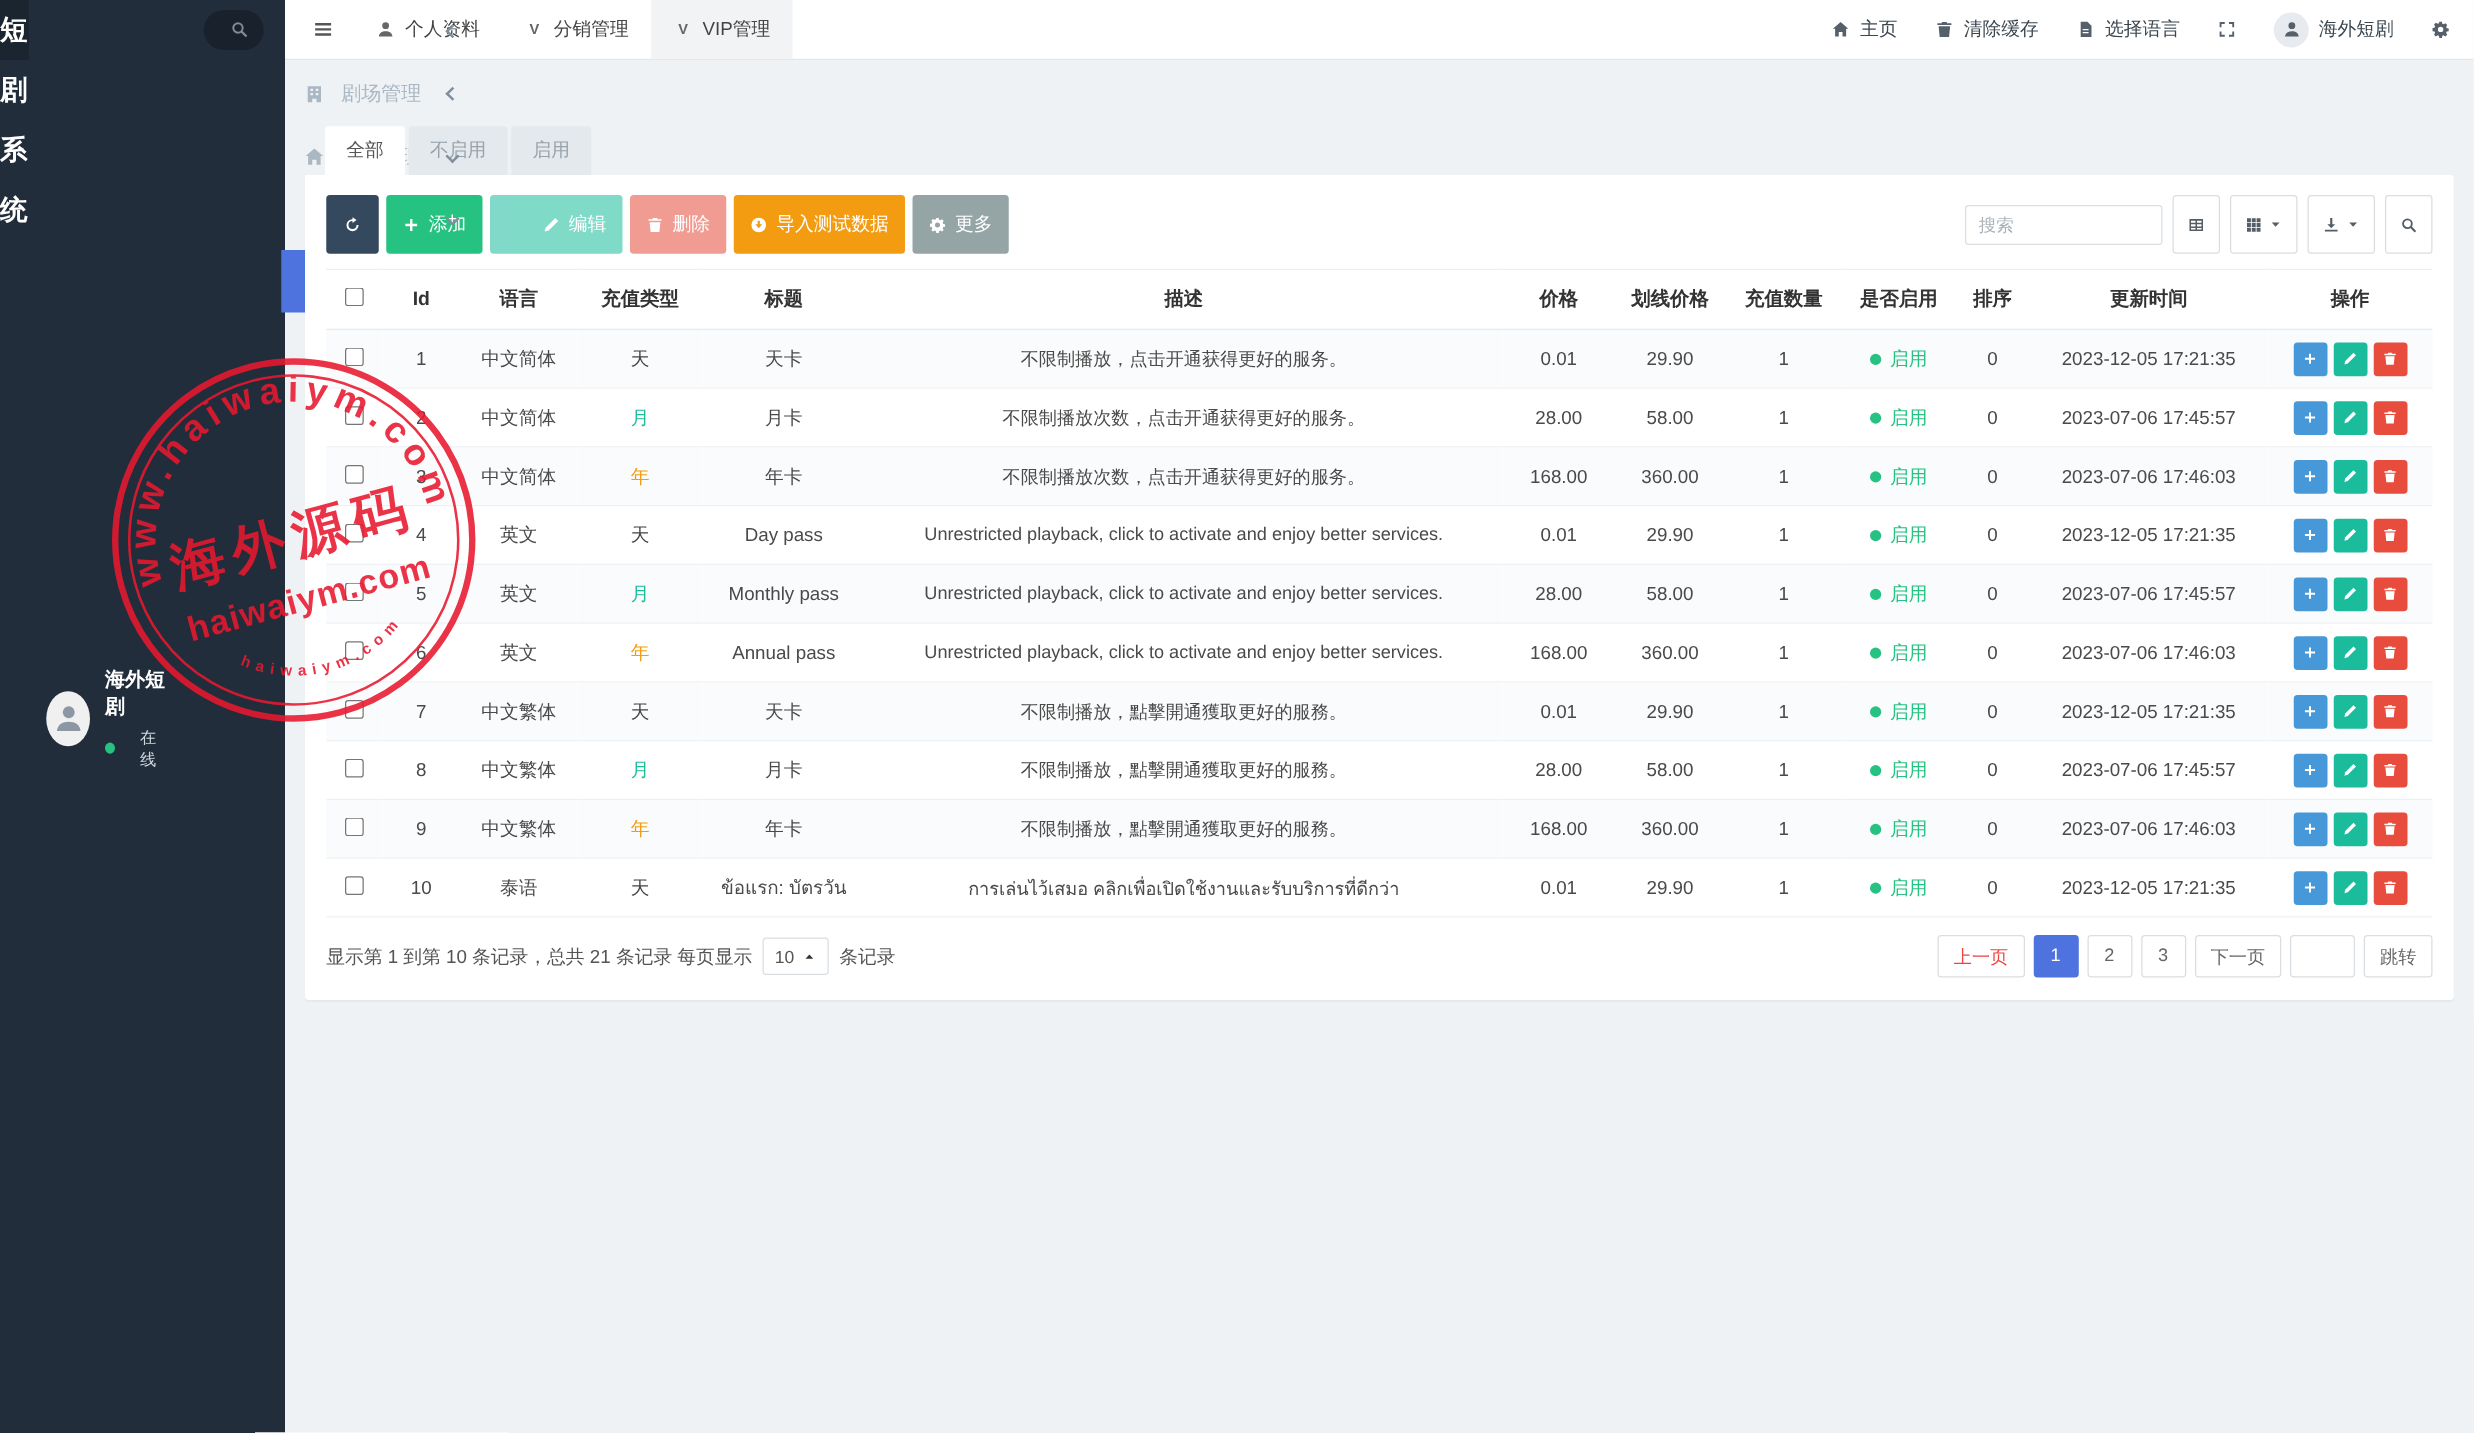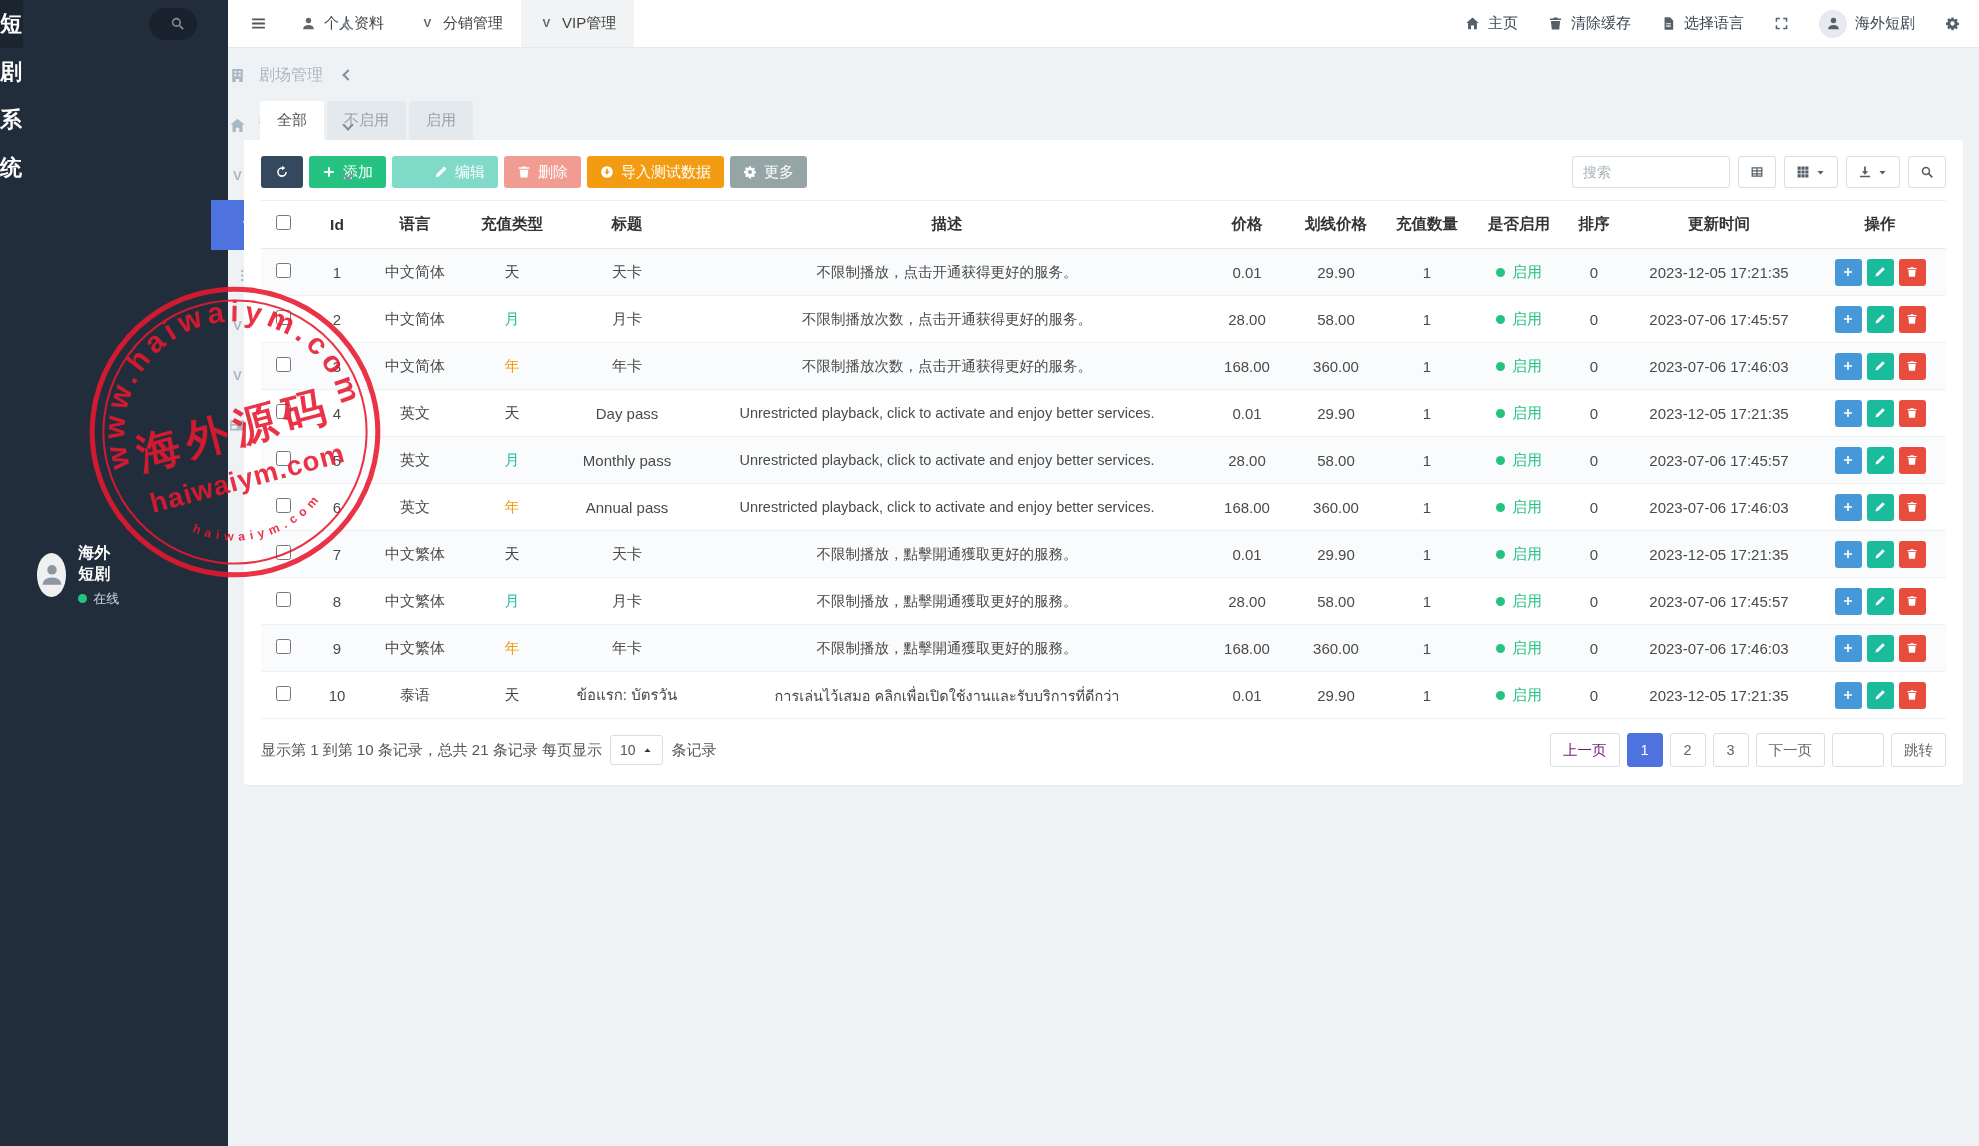--- a/index.html
+++ b/index.html
@@ -13,21 +13,21 @@
   .icon{display:inline-flex;}
   .svgi{width:1em;height:1em;fill:currentColor;display:block;}
   input,button{font-family:inherit;}
 
   
   .sidebar{width:228px;flex:0 0 228px;background:#222d3b;color:#aab8c3;display:flex;}
   .sb-header{height:48px;line-height:48px;text-align:center;color:#fff;font-size:22px;font-weight:bold;background:#1b2530;letter-spacing:1px;}
   .sb-user{display:flex;align-items:center;gap:12px;padding:14px 14px 10px;}
   .avatar{width:44px;height:44px;border-radius:50%;background:#f0f0f0;color:#8b97a3;display:flex;align-items:center;justify-content:center;font-size:26px;}
   .sb-user-name{color:#fff;font-size:16px;font-weight:bold;margin-bottom:5px;}
-  .sb-user-status{font-size:13px;color:#cfd8de;display:flex;align-items:center;gap:6px;}
+  .sb-user-status{font-size:13px;color:#cfd8de;display:flex;align-items:center;gap:20px;}
   .dot{width:9px;height:9px;border-radius:50%;background:var(--success);display:inline-block;}
   .sb-search{position:relative;margin:8px 14px 14px;}
   .sb-search input{width:100%;height:32px;border:none;border-radius:16px;background:#19222c;color:#ccc;padding:0 34px 0 14px;font-size:14px;outline:none;}
   .sb-search input::placeholder{color:#7f8c99;}
   .sb-search-ic{position:absolute;right:12px;top:8px;font-size:15px;color:#7f8c99;}
   .sb-menu{flex:1;}
   .mi{height:50px;display:flex;align-items:center;gap:12px;padding:0 16px;font-size:16px;cursor:pointer;}
   .mi-ic{font-size:17px;width:20px;justify-content:center;}
   .mi-label{flex:1;white-space:nowrap;overflow:hidden;}
   .chev{width:8px;height:8px;border:solid #808f9b;border-width:0 2px 2px 0;display:none;margin-right:3px;}
@@ -50,21 +50,21 @@
   .nb-item .icon{font-size:15px;color:#55606a;}
   .nb-avatar{width:28px;height:28px;border-radius:50%;background:#e7eaee;color:#98a3ad;display:flex;align-items:center;justify-content:center;font-size:16px;}
 
   
   .content{flex:1;padding:33px 16px 0;overflow:hidden;}
   .ftabs{display:flex;gap:3px;margin-left:16px;}
   .ftab{padding:10px 17px;font-size:15px;color:#97a2aa;background:#e4e9ed;border-radius:3px 3px 0 0;cursor:pointer;}
   .ftab.active{background:#fff;color:#555;}
   .panel{background:#fff;border-radius:0 3px 3px 3px;padding:16px 17px 18px;box-shadow:0 1px 1px rgba(0,0,0,.04);}
   .toolbar{display:flex;align-items:center;gap:6px;}
-  .btn{height:32px;border:none;border-radius:3px;color:#fff;font-size:15px;display:inline-flex;align-items:center;gap:7px;padding:0 13px;cursor:pointer;}
+  .btn{height:47px;border:none;border-radius:3px;color:#fff;font-size:15px;display:inline-flex;align-items:center;gap:7px;padding:0 13px;cursor:pointer;}
   .btn .icon{font-size:14px;}
   .btn-dark{background:var(--dark);padding:0 14px;}
   .btn-success{background:var(--success);}
   .btn-teal{background:var(--teal);padding-left:42px;}
   .btn-danger{background:var(--danger);justify-content:flex-end;}
   .btn-warning{background:var(--warning);}
   .btn-gray{background:var(--gray);}
   .btn.disabled{opacity:.55;cursor:default;}
   .toolbar-right{margin-left:auto;display:flex;align-items:center;gap:8px;}
   .search-input{width:158px;height:32px;border:1px solid #d9dee2;border-radius:3px;padding:0 10px;font-size:14px;color:#555;outline:none;}
@@ -88,21 +88,21 @@
   .op-red{background:var(--danger);}
 
   
   .tfooter{display:flex;align-items:center;margin-top:14px;}
   .summary{display:flex;align-items:center;gap:8px;font-size:15px;color:#555;}
   .pg-size{height:30px;border:1px solid #d9dee2;background:#fff;border-radius:3px;display:inline-flex;align-items:center;gap:7px;padding:0 9px;font-size:14px;color:#555;cursor:pointer;}
   .pg-size .caret{font-size:11px;color:#333;}
   .pager{margin-left:auto;display:flex;align-items:center;gap:7px;}
   .pager > span[data-repeat]{display:contents;}
   .pg{min-width:36px;height:34px;border:1px solid #d9dee2;background:#fff;border-radius:3px;color:#666;font-size:14.5px;padding:0 12px;cursor:pointer;}
-  .pg.muted{color:#701a75;margin-left:12px;}
+  .pg.muted{color:#ef4444;margin-left:12px;}
   .pg.active{background:var(--accent);border-color:var(--accent);color:#fff;}
   .pg-jump-input{width:52px;height:34px;border:1px solid #d9dee2;border-radius:3px;padding:0 8px;font-size:14px;outline:none;}
 
   
   .stamp{position:absolute;left:82px;top:279px;width:306px;height:306px;transform:rotate(-15deg);opacity:.88;z-index:60;pointer-events:none;}
   .stamp circle{stroke:var(--stamp);fill:none;}
   .ring-outer{stroke-width:5;}
   .ring-inner{stroke-width:2;}
   .stamp text{fill:var(--stamp);font-family:"Liberation Sans","DejaVu Sans",sans-serif;}
   .st-arc{font-size:29px;font-weight:bold;letter-spacing:5px;}

